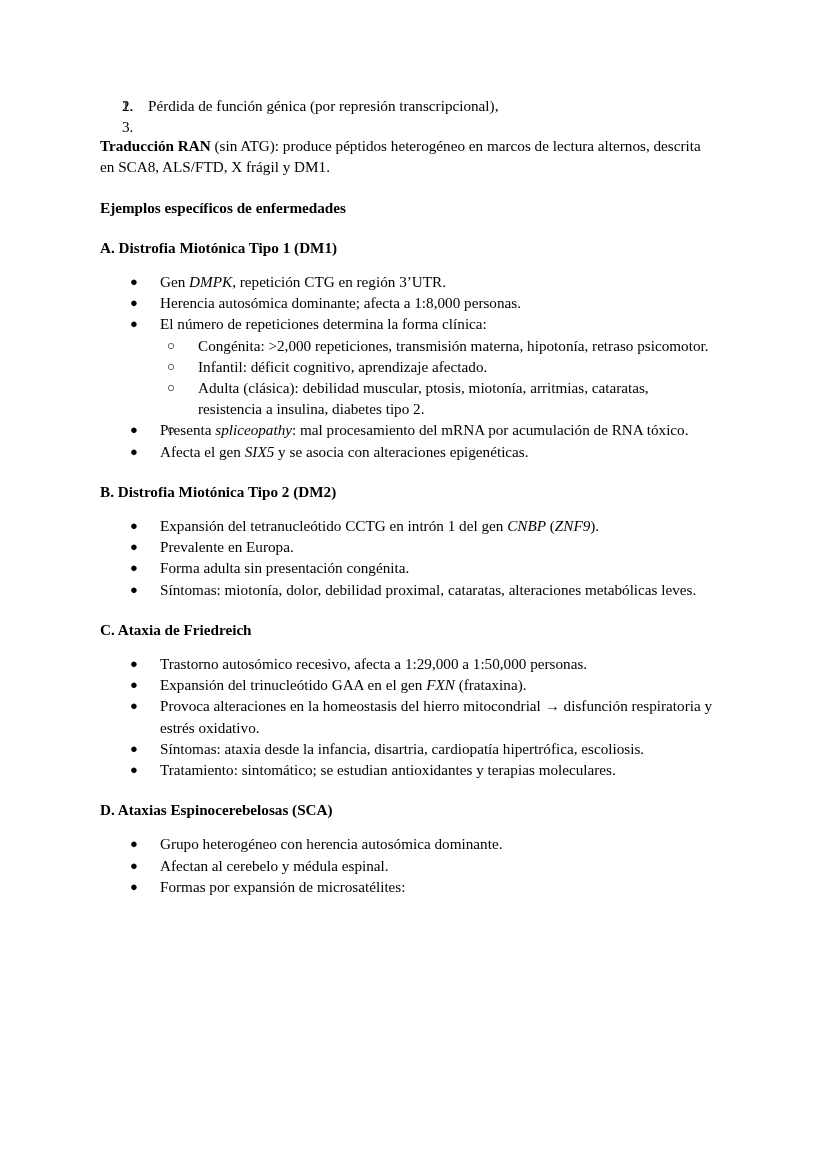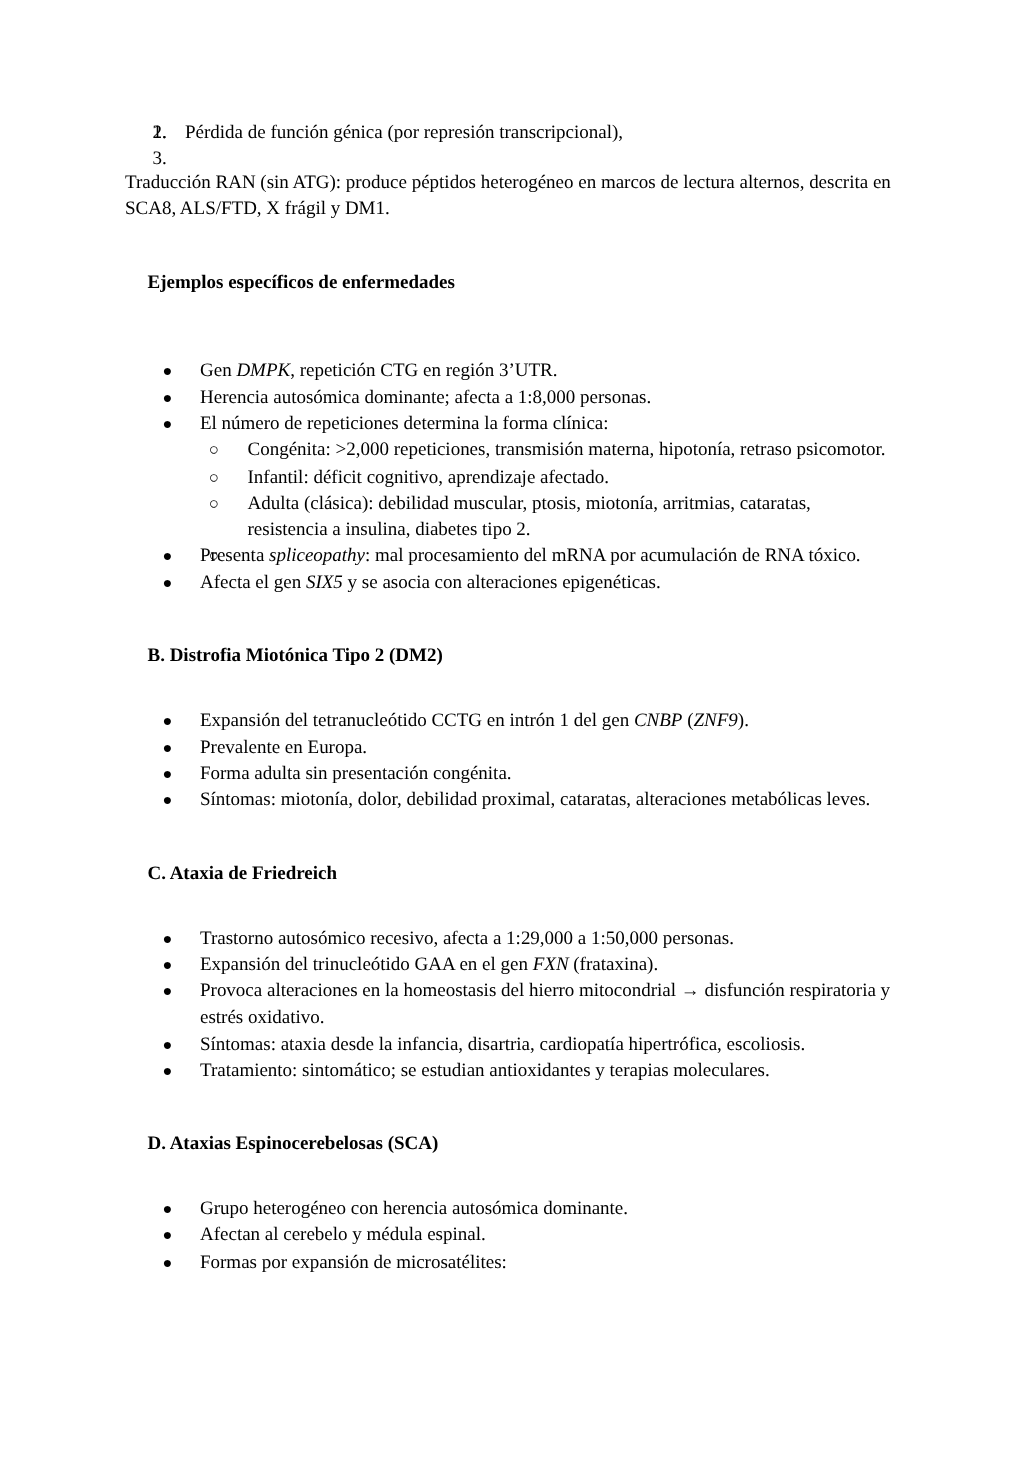--- a/index.html
+++ b/index.html
@@ -28,24 +28,24 @@
     line-height: 21.2px;
   }
 
   
   .para {
     margin: 0;
     text-align: left;
   }
   .spacer-sm { height: 13px; }
   .spacer-md { height: 19px; }
-  .bold { font-weight: normal; }
+  .bold { font-weight: bold; }
   .ital { font-style: italic; }
   .heading {
-    margin: 18px;
+    margin: 0;
     font-weight: bold;
     font-size: 15.2px;
     line-height: 21.2px;
   }
 
   
   .numlist {
     margin: 0;
     padding: 0;
     list-style: none;
@@ -125,20 +125,21 @@
     <div class="spacer-md"></div>
 
     <p class="para"><span class="bold">Traducción RAN</span><span> (sin ATG): produce péptidos heterogéneo en marcos de lectura alternos, descrita en SCA8, ALS/FTD, X frágil y DM1.</span></p>
 
     <div class="spacer-md"></div>
 
     <p class="heading">Ejemplos específicos de enfermedades</p>
 
     <div class="spacer-md"></div>
 
+    <p class="heading">A. Distrofia Miotónica Tipo 1 (DM1)</p>
 
     <div class="spacer-sm"></div>
 
     <ul class="bullets">
       <li>
         <span class="dot">●</span>
         <span class="wrapbox"><span>Gen </span><span class="ital">DMPK</span><span>, repetición CTG en región 3’UTR.</span></span>
       </li>
       <li>
         <span class="dot">●</span>

